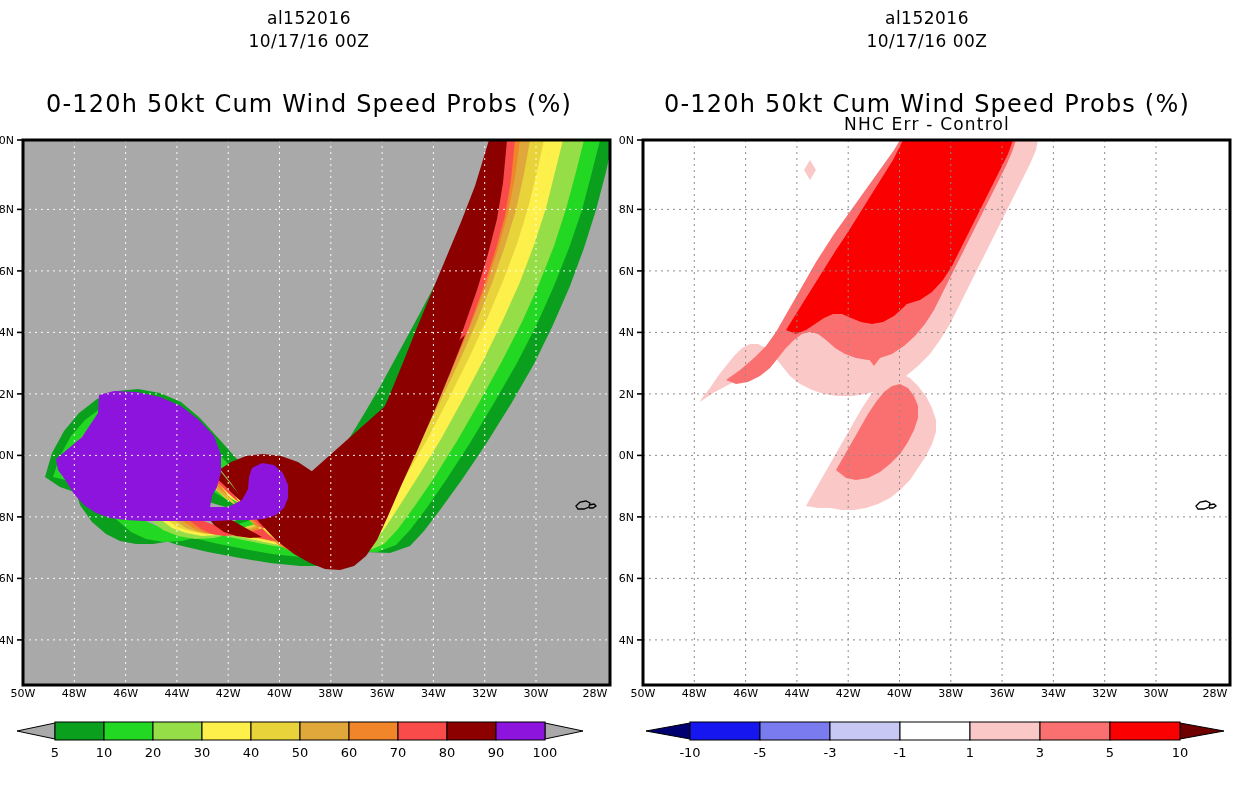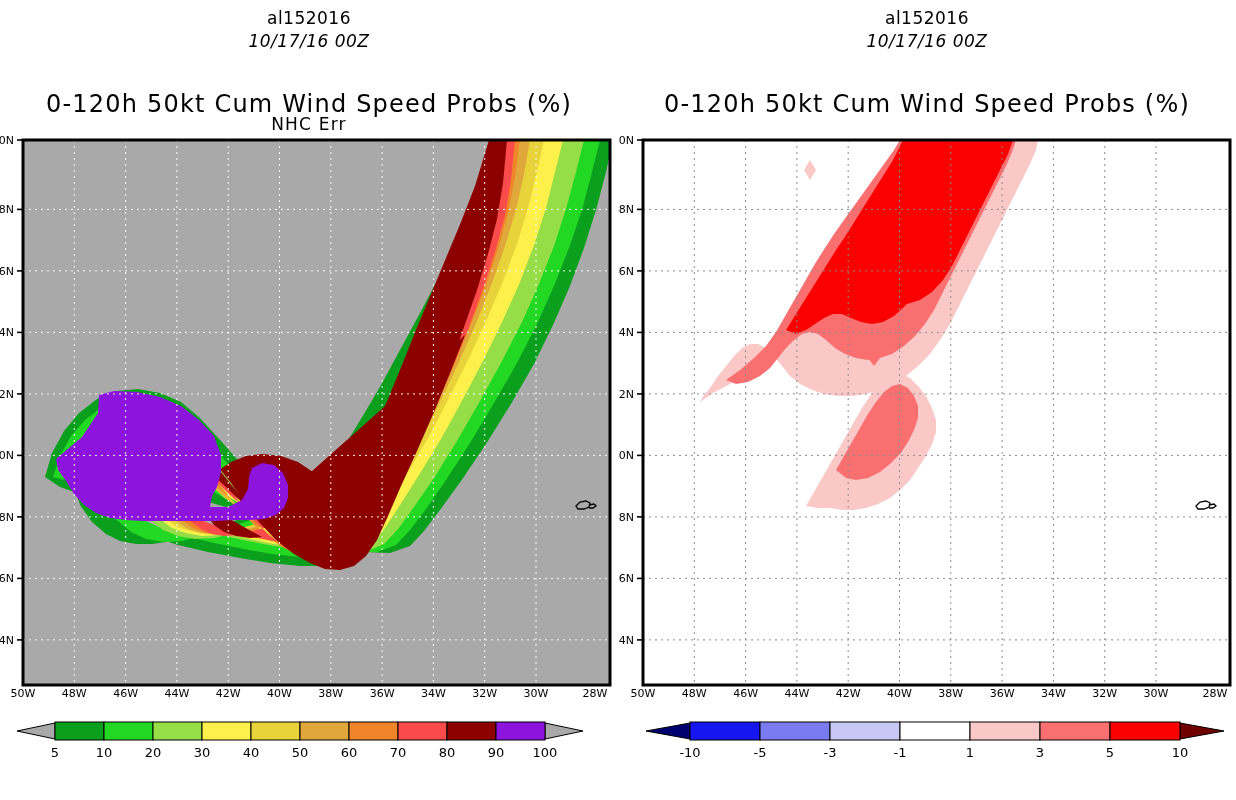--- a/index.html
+++ b/index.html
@@ -32,21 +32,21 @@
   .title-block {
     position: absolute;
     left: 0;
     width: 618px;
     text-align: center;
     color: #000000;
     font-family: "DejaVu Sans", sans-serif;
     letter-spacing: 0.5px;
   }
   .title-storm { top: 8px;  font-size: 17px; }
-  .title-date  { top: 31px; font-size: 17px; font-style: italic; }
+  .title-date  { top: 31px; font-size: 17px; }
   .title-main  { top: 90px; font-size: 24px; letter-spacing: 1.2px; }
   .title-sub   { top: 114px; font-size: 17px; letter-spacing: 1.2px; }
 
   svg.plot {
     position: absolute;
     left: 0;
     top: 0;
     width: 618px;
     height: 800px;
     display: block;
@@ -64,21 +64,20 @@
 </style>
 </head>
 <body>
 
 <div id="figure">
 
   <div class="panel panel-left">
     <div class="title-block title-storm">al152016</div>
     <div class="title-block title-date">10/17/16 00Z</div>
     <div class="title-block title-main">0-120h 50kt Cum Wind Speed Probs (%)</div>
-    <div class="title-block title-sub">NHC Err</div>
 
     <svg class="plot" viewBox="0 0 618 800">
       <defs>
         <clipPath id="clipL">
             <rect x="23" y="140" width="587" height="545"></rect>
           </clipPath>
       </defs>
 
       <rect x="23" y="140" width="587" height="545" fill="#a9a9a9"></rect>
 
@@ -196,20 +195,21 @@
         <text class="cbar-text" x="496" y="757" text-anchor="middle">90</text>
         <text class="cbar-text" x="545" y="757" text-anchor="middle">100</text>
       </g>
     </svg>
   </div>
 
   <div class="panel panel-right">
     <div class="title-block title-storm">al152016</div>
     <div class="title-block title-date">10/17/16 00Z</div>
     <div class="title-block title-main">0-120h 50kt Cum Wind Speed Probs (%)</div>
+    <div class="title-block title-sub">NHC Err - Control</div>
 
     <svg class="plot" viewBox="0 0 618 800">
       <defs>
         <clipPath id="clipR">
             <rect x="25" y="140" width="587" height="545"></rect>
           </clipPath>
       </defs>
 
       <rect x="25" y="140" width="587" height="545" fill="#ffffff"></rect>
 

